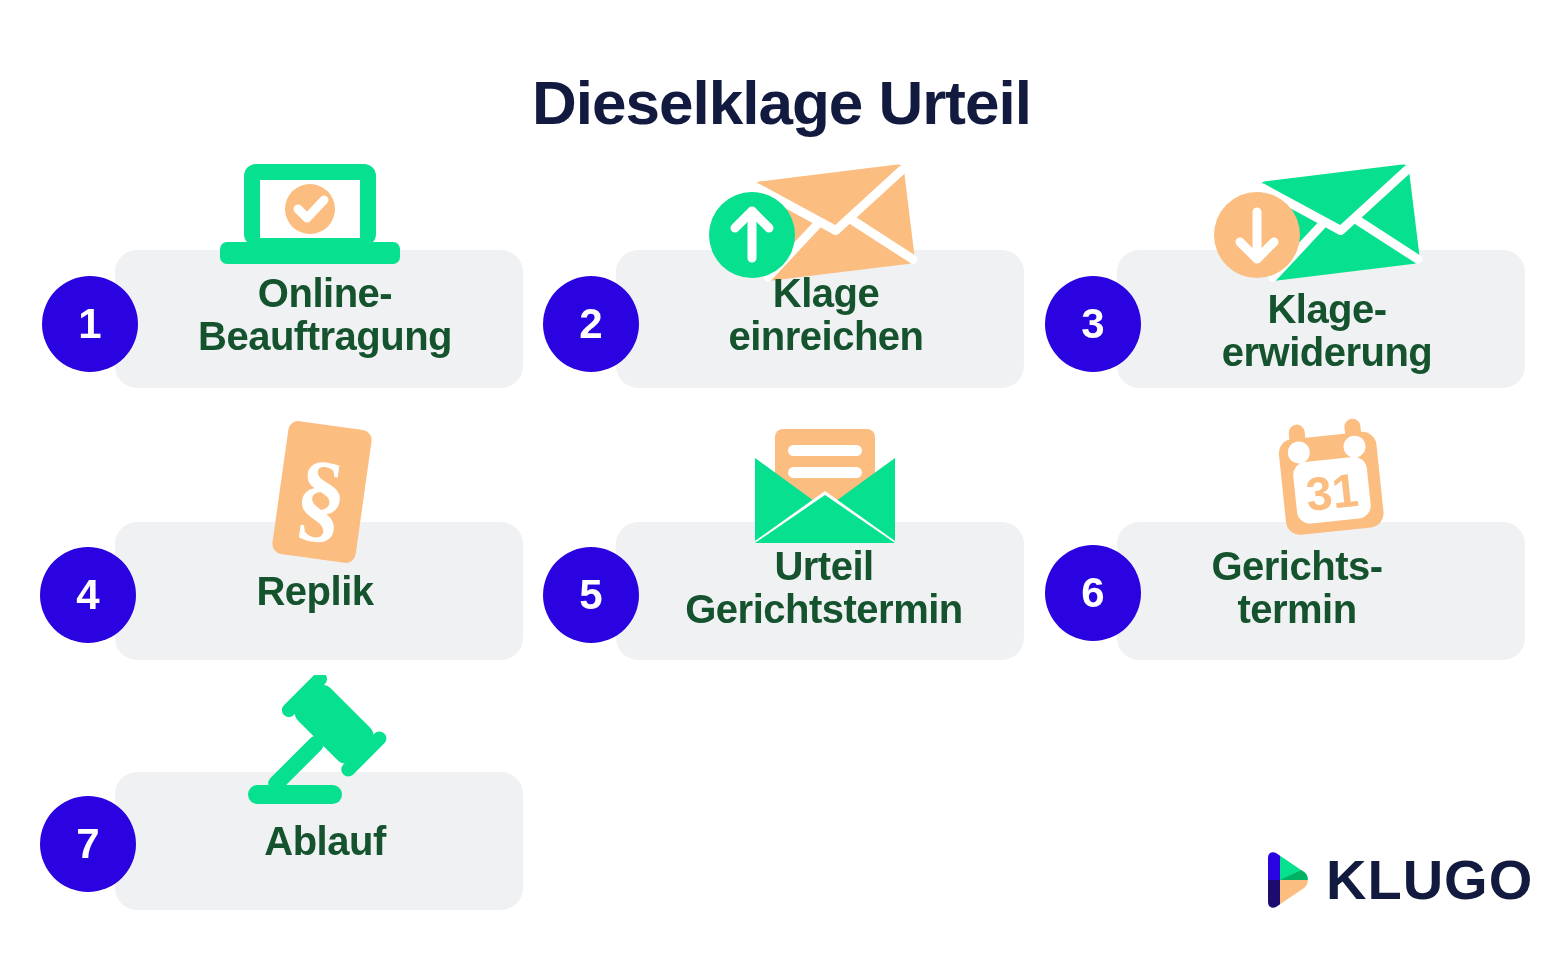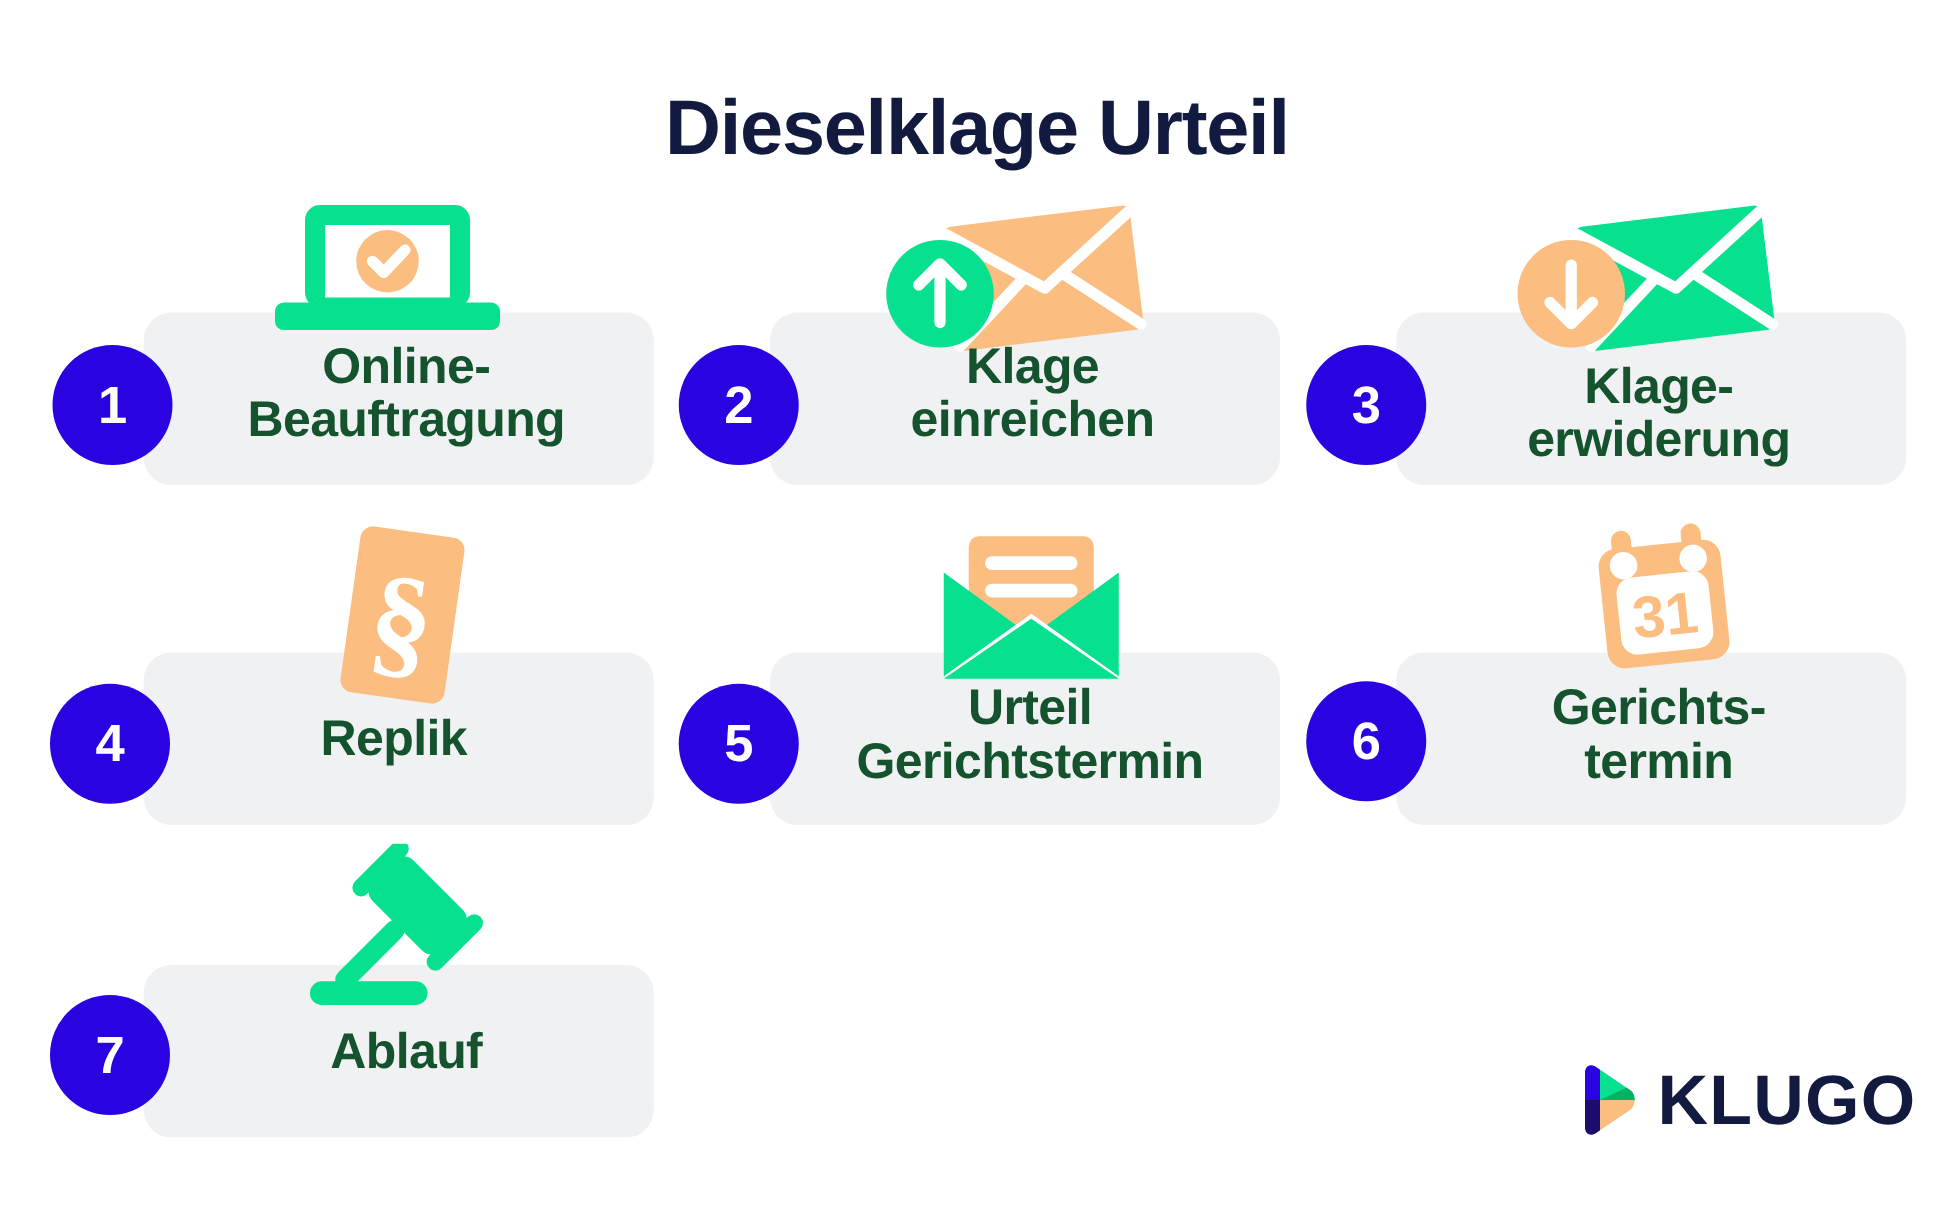--- a/index.html
+++ b/index.html
@@ -224,21 +224,21 @@
           <rect x="26" y="46" width="74" height="62" rx="13" fill="#ffffff"></rect>
           <text x="63" y="95" font-family="'Liberation Sans', sans-serif" font-size="47" font-weight="700" fill="#fbbd80" text-anchor="middle">31</text>
         </g>
       </svg>
     </div>
 
     <div class="badge" style="left:1045px; top:545px;">
       <span>6</span>
     </div>
 
-    <div class="label" style="left:1137px; top:545px; width:380px;">Gerichts-
+    <div class="label" style="left:1107px; top:545px; width:380px;">Gerichts-
 termin</div>
   </div>
 
   <div class="step">
     <div class="card" style="left:115px; top:772px; width:408px; height:138px;"></div>
 
     <div class="icon" style="left:240px; top:675px; width:180px; height:140px;">
       <svg width="180" height="140" viewBox="0 0 180 140">
         <g transform="rotate(45 80 62)">
           <rect x="42" y="20" width="78" height="46" rx="11" fill="#07e08f"></rect>

